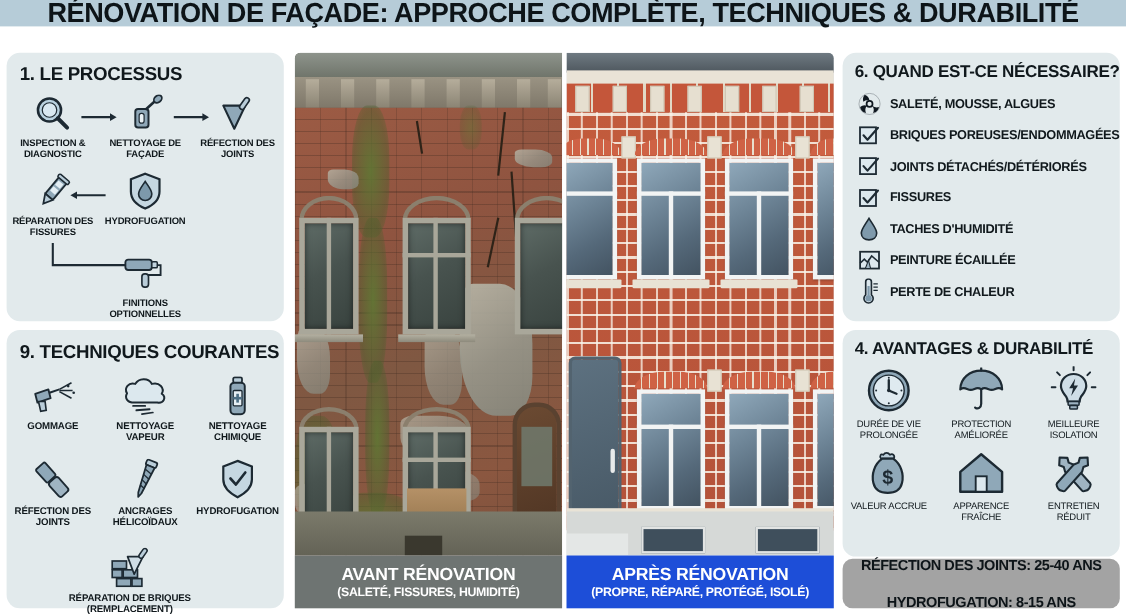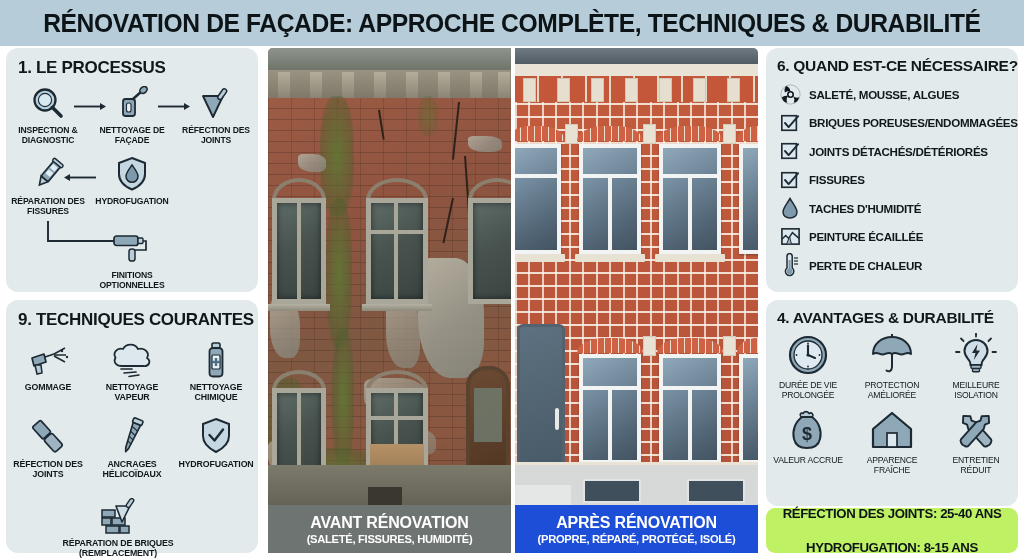--- a/index.html
+++ b/index.html
@@ -6,21 +6,21 @@
   html, body {
     width: 1024px; height: 559px;
     background: #ffffff;
     font-family: "Liberation Sans", sans-serif;
     overflow: hidden;
   }
   .page { position: relative; width: 1024px; height: 559px; background: #ffffff; }
 
   
   .header {
-    position: absolute; left: 0; top: 0; width: 1024px; height: 46px;
+    position: absolute; left: 0; top: 0; width: 1024px; height: 24px;
     background: #b6ccd8;
     display: flex; align-items: center; justify-content: center;
   }
   .header-title {
     font-size: 25px; font-weight: bold; color: #0d1418;
     letter-spacing: -0.4px; white-space: nowrap;
     transform: scaleX(0.985);
   }
 
   
@@ -85,21 +85,21 @@
   .ben-cell { width: 84px; display:flex; flex-direction:column; align-items:center; }
   .ben-cell .icon { height: 46px; display:flex; align-items:center; justify-content:center; }
   .ben-label {
     margin-top: 2px; font-size: 8.6px; font-weight: normal; color: #10181c;
     text-align:center; line-height: 1.2; letter-spacing: -0.2px;
   }
 
   
   #durability-bar {
     position: absolute; left: 766px; top: 508px; width: 252px; height: 45px;
-    background: #bef264; border-radius: 9px;
+    background: #a3a3a3; border-radius: 9px;
     display:flex; flex-direction:column; align-items:center; justify-content:center;gap:16px;
   }
   #durability-bar .line {
     font-size: 13.2px; font-weight: bold; color: #0d1418; letter-spacing: -0.4px;
     white-space: nowrap; line-height: 1.35;
   }
 
   
   .photos { position:absolute; left: 268px; top: 48px; width: 490px; height: 505px; }
   .photo { position:absolute; top: 0; width: 243px; height: 457px; overflow: hidden; }

